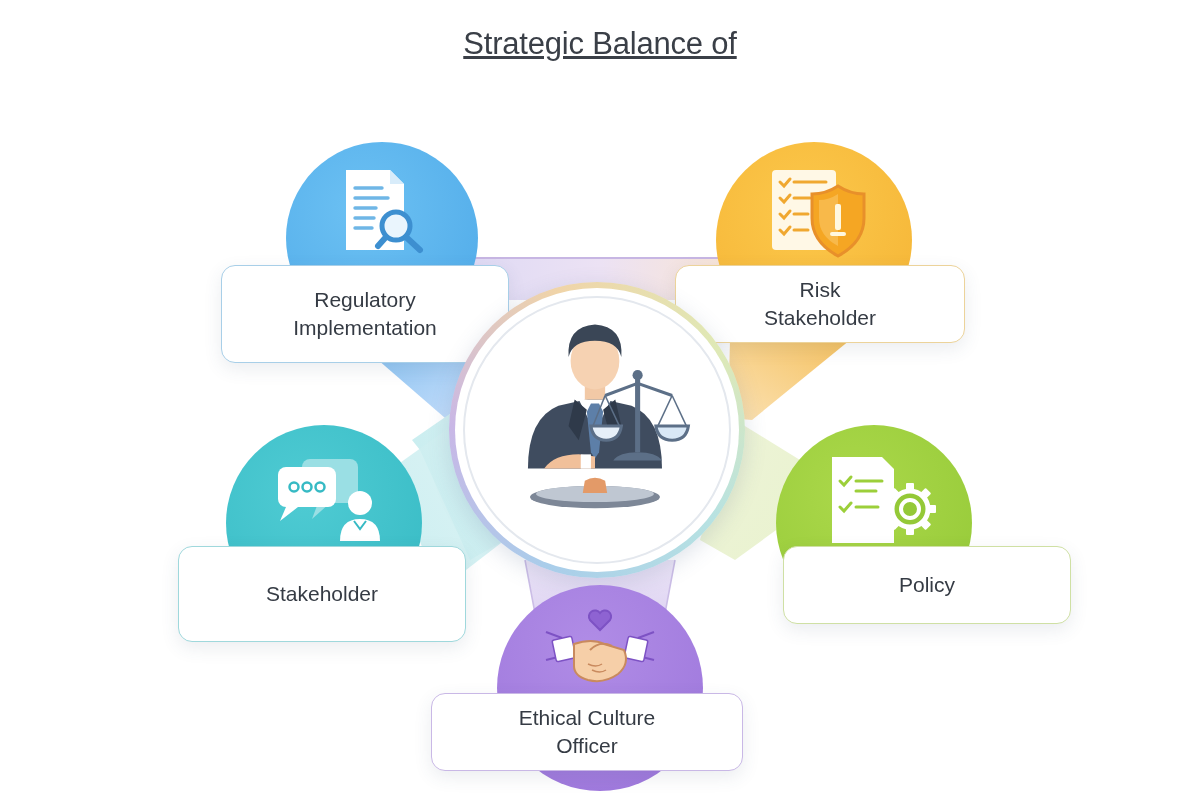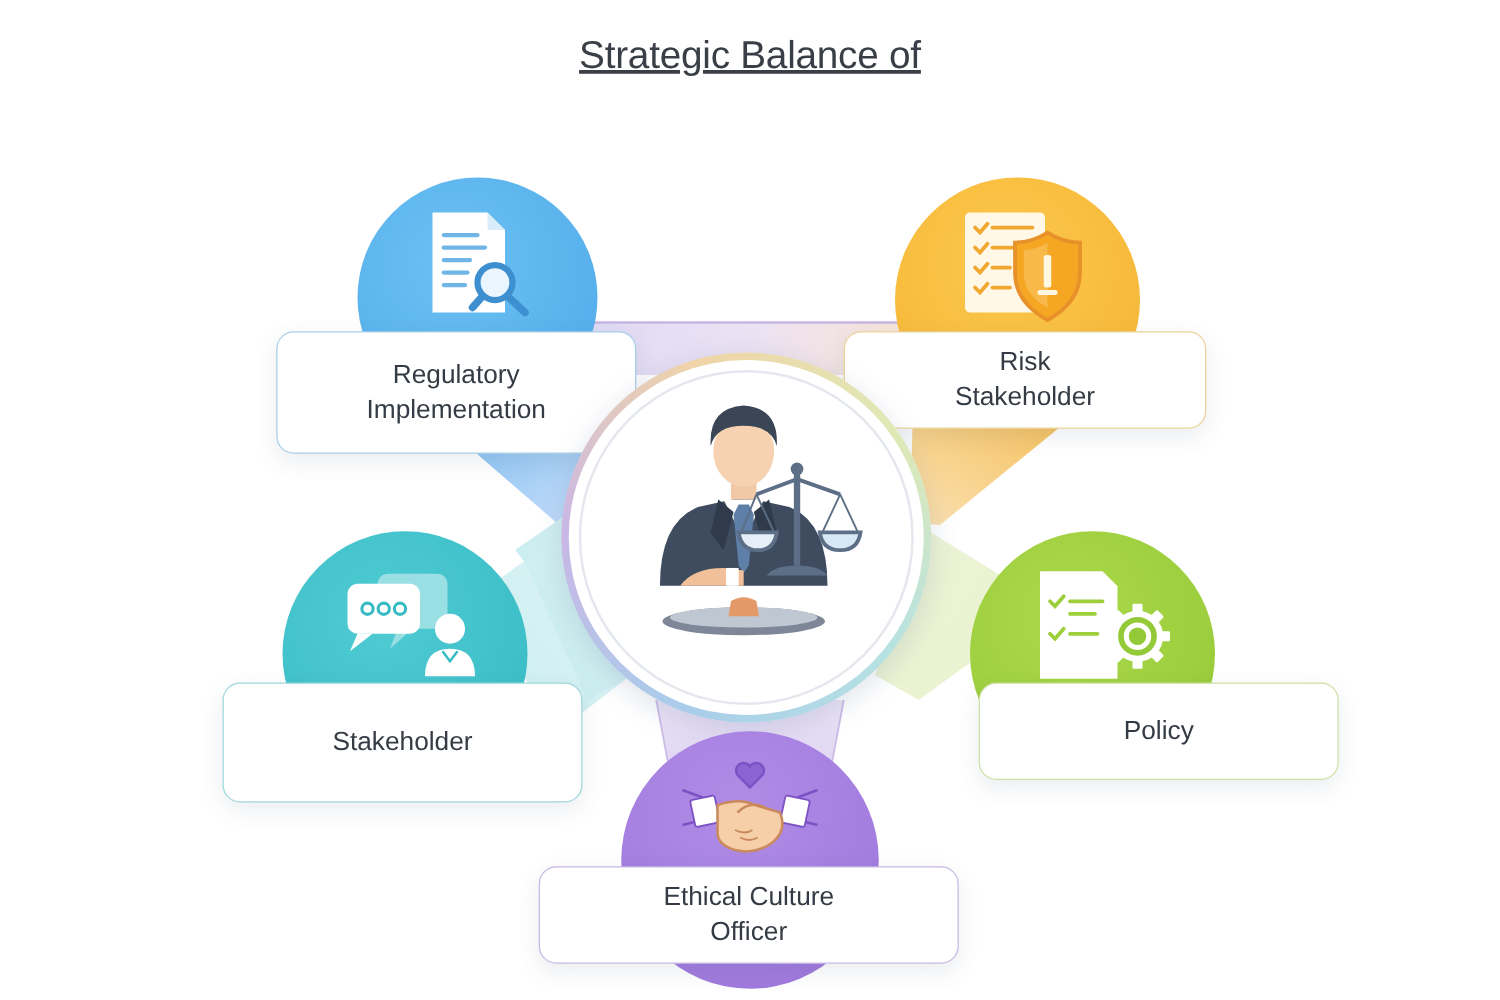--- a/index.html
+++ b/index.html
@@ -243,16 +243,16 @@
   <line x1="6" y1="28" x2="22" y2="34" stroke="#7d52c4" stroke-width="2"></line>
   <line x1="114" y1="28" x2="98" y2="34" stroke="#7d52c4" stroke-width="2"></line>
   <line x1="6" y1="56" x2="22" y2="52" stroke="#7d52c4" stroke-width="2"></line>
   <line x1="114" y1="56" x2="98" y2="52" stroke="#7d52c4" stroke-width="2"></line>
   <rect x="14" y="34" width="20" height="22" rx="2" fill="#ffffff" stroke="#7d52c4" stroke-width="1.5" transform="rotate(-12 24 45)"></rect>
   <rect x="86" y="34" width="20" height="22" rx="2" fill="#ffffff" stroke="#7d52c4" stroke-width="1.5" transform="rotate(12 96 45)"></rect>
   <path d="M34 40 q18 -6 30 0 l20 6 q6 14 -6 24 q-14 10 -30 6 q-14 -4 -14 -14 z" fill="#f6cfa8" stroke="#c98a5e" stroke-width="2"></path>
   <path d="M50 46 q10 -10 22 -4" fill="none" stroke="#c98a5e" stroke-width="2"></path>
   <path d="M48 60 q8 4 14 0 M52 66 q8 4 14 0" fill="none" stroke="#c98a5e" stroke-width="1.5"></path>
 </svg>
-<div class="label-box" style="left:431px;top:693px;width:336px;height:78px;border-color:#c9b8e6;">
+<div class="label-box" style="left:431px;top:693px;width:312px;height:78px;border-color:#c9b8e6;">
   <span>Ethical Culture</span>
   <span>Officer</span>
 </div>
 
 </body></html>

